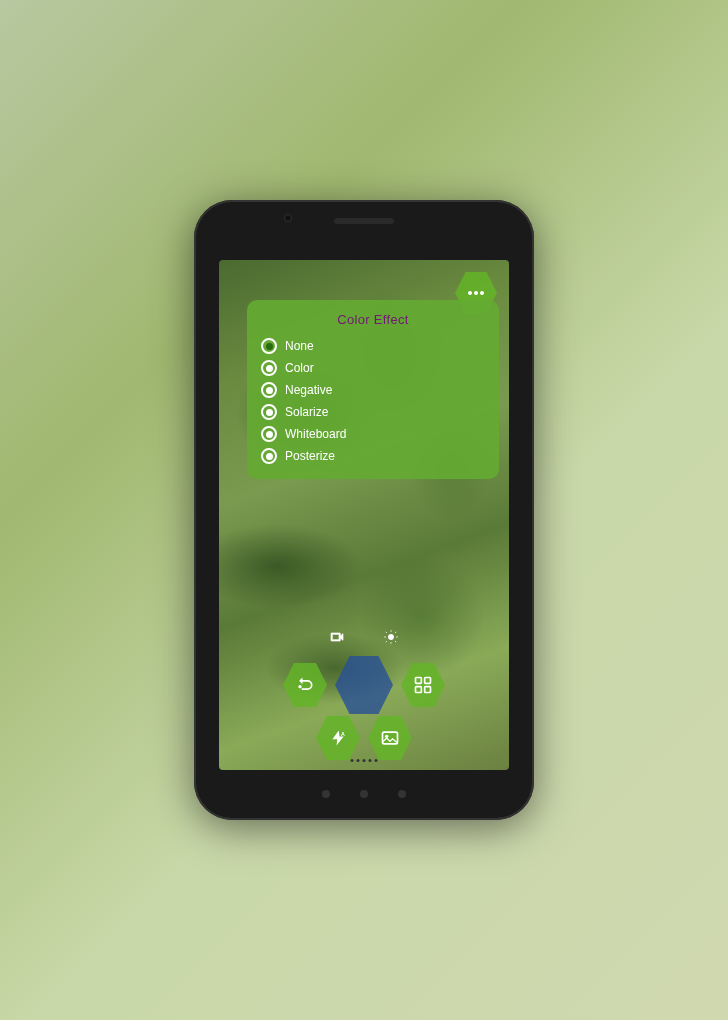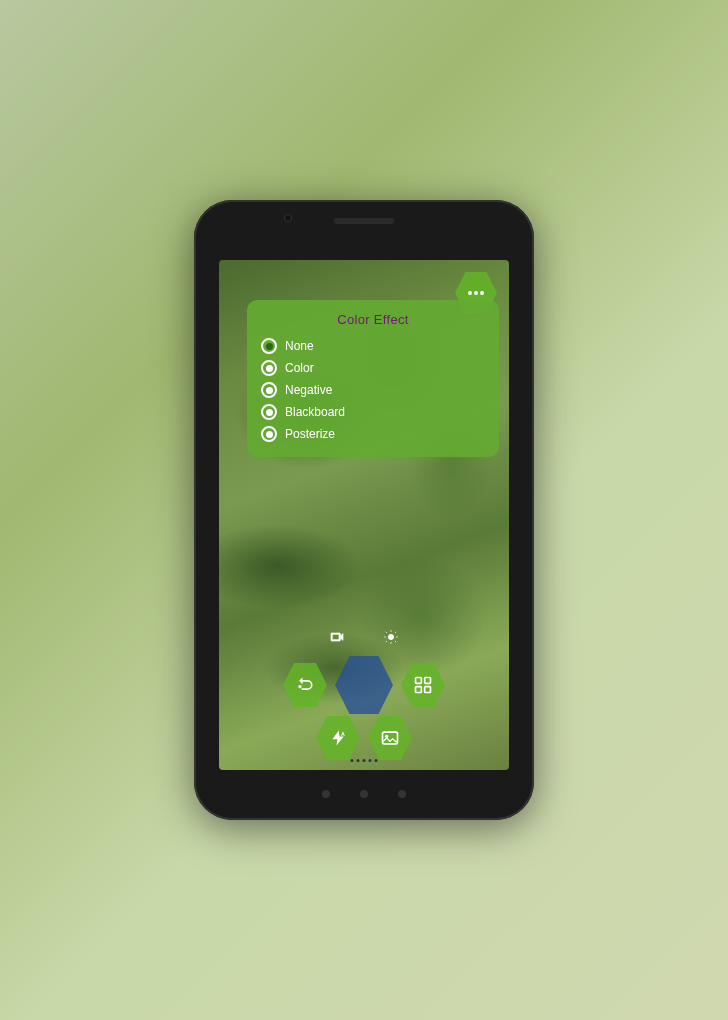--- a/index.html
+++ b/index.html
@@ -317,28 +317,34 @@
           <span class="popup-item-label">Color</span>
         </div>
 
         <div class="popup-item">
           <div class="radio-outer">
             <div class="radio-inner-white"></div>
           </div>
           <span class="popup-item-label">Negative</span>
         </div>
 
-
-
-
         <div class="popup-item">
           <div class="radio-outer">
             <div class="radio-inner-white"></div>
           </div>
-          <span class="popup-item-label">Blackboard</span>
+          <span class="popup-item-label">Solarize</span>
+        </div>
+
+
+
+        <div class="popup-item">
+          <div class="radio-outer">
+            <div class="radio-inner-white"></div>
+          </div>
+          <span class="popup-item-label">Whiteboard</span>
         </div>
 
         <div class="popup-item">
           <div class="radio-outer">
             <div class="radio-inner-white"></div>
           </div>
           <span class="popup-item-label">Posterize</span>
         </div>
       </div>
 

